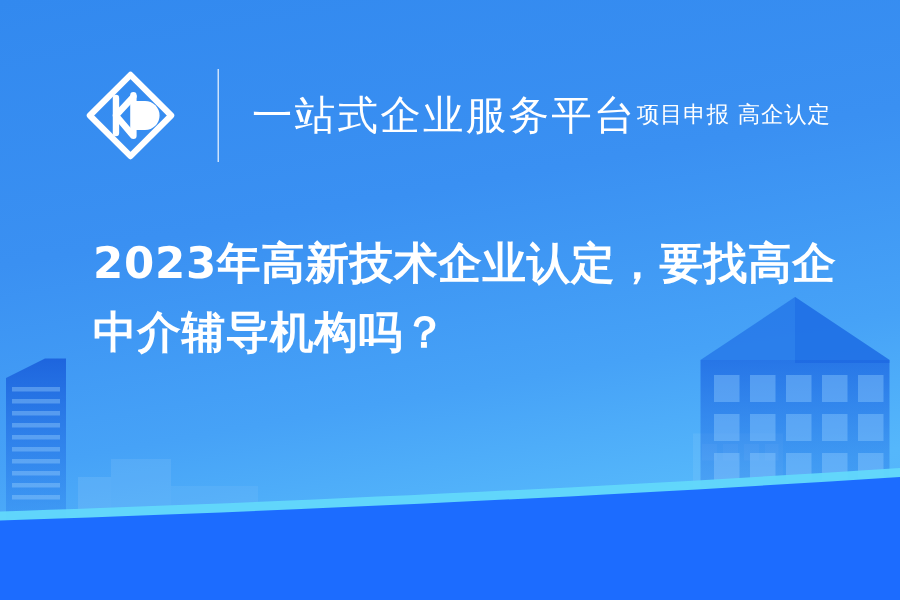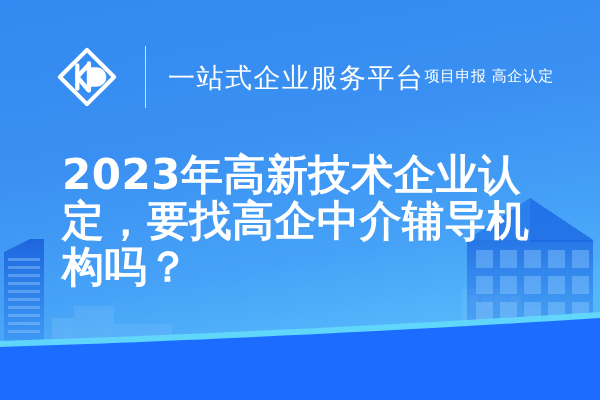--- a/index.html
+++ b/index.html
@@ -78,21 +78,21 @@
     color:#ffffff; letter-spacing:.5px;
     margin-top:3px; white-space:nowrap;
     font-family:"DejaVu Sans","Liberation Sans",sans-serif;
   }
 
   
   .headline{
     position:absolute; left:62px; top:152px;
     width:505px;
     z-index:7;
-    font-size:42px; line-height:46px;
+    font-size:29px; line-height:46px;
     font-weight:bold; color:#ffffff;
     letter-spacing:.5px;
     font-family:"DejaVu Sans","Liberation Sans",sans-serif;
     word-break:break-all;
   }
 </style>
 </head>
 <body>
 
 <div id="banner">

